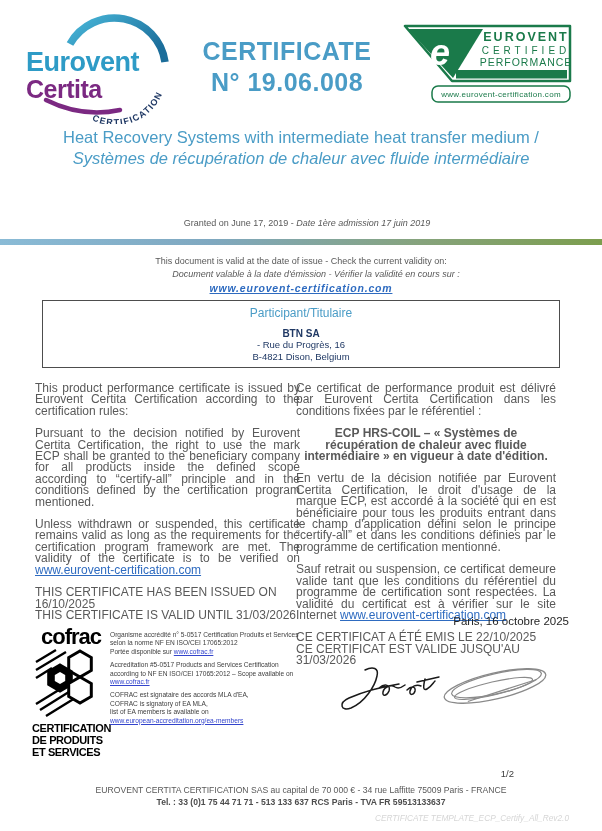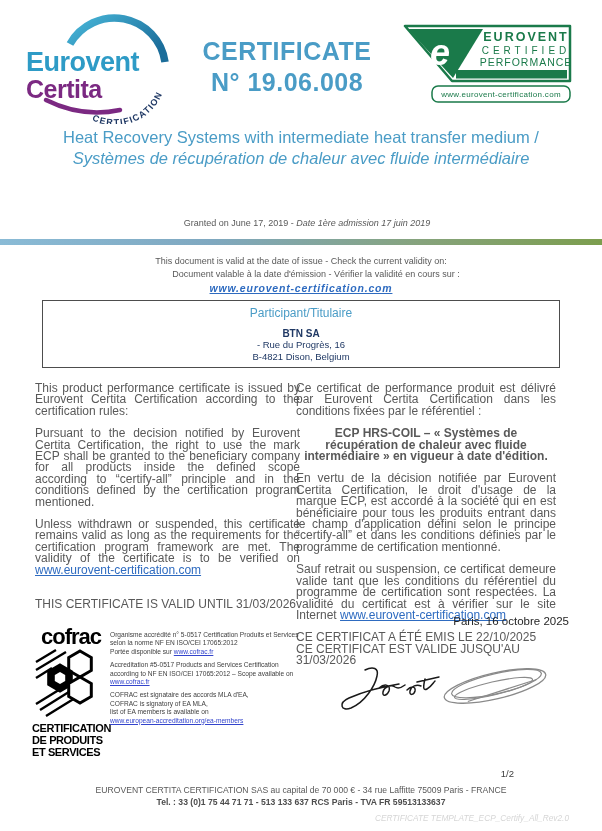--- a/index.html
+++ b/index.html
@@ -17,21 +17,21 @@
     color:#4a9cc6;font-size:16.5px;line-height:20.5px;}
   .doc-title .fr{font-style:italic;}
   .granted{position:absolute;top:218px;left:0;width:602px;text-align:center;
     font-size:9px;color:#595959;padding-left:6px;}
   .granted .fr{font-style:italic;}
   .grad-bar{position:absolute;top:239px;left:0;width:602px;height:6px;
     background:linear-gradient(90deg,#8abbd6 0%,#7fa8c0 35%,#86a37c 70%,#7c9e4e 100%);}
   
   .validity{position:absolute;top:255px;left:0;width:602px;text-align:center;
     font-size:9px;line-height:13px;color:#595959;}
-  .validity .fr{padding-left:30px;}
+  .validity .fr{font-style:italic;padding-left:30px;}
   .validity a{display:inline-block;margin-top:1px;font-size:10.5px;font-weight:bold;
     font-style:italic;letter-spacing:.8px;}
   a.link{color:#2e6bc0;text-decoration:underline;cursor:pointer;}
   
   .participant-box{position:absolute;top:300px;left:42px;width:516px;height:66px;
     border:1px solid #4d4d4d;text-align:center;}
   .participant-box .head{margin-top:5px;font-size:12px;color:#4a9cc6;}
   .participant-box .name{margin-top:8px;font-size:10px;font-weight:bold;color:#1f3864;}
   .participant-box .addr{font-size:9.5px;line-height:12px;color:#1f3864;}
   
@@ -121,21 +121,21 @@
     <div class="name">BTN SA</div>
     <div class="addr">- Rue du Progrès, 16</div>
     <div class="addr">B-4821 Dison, Belgium</div>
   </div>
 
   <div class="col col-left">
     <p>This product performance certificate is issued by Eurovent Certita Certification according to the certification rules:</p>
     <p>Pursuant to the decision notified by Eurovent Certita Certification, the right to use the mark ECP shall be granted to the beneficiary company for all products inside the defined scope according to “certify-all” principle and in the conditions defined by the certification program mentioned.</p>
     <p><span>Unless withdrawn or suspended, this certificate remains valid as long as the requirements for the certification program framework are met. The validity of the certificate is to be verified on </span><a class="link">www.eurovent-certification.com</a></p>
     <p class="dates">
-      <br>
+      <span>THIS CERTIFICATE HAS BEEN ISSUED ON 16/10/2025</span><br>
       <span>THIS CERTIFICATE IS VALID UNTIL 31/03/2026</span>
     </p>
   </div>
 
   <div class="col col-right">
     <p>Ce certificat de performance produit est délivré par Eurovent Certita Certification dans les conditions fixées par le référentiel :</p>
     <p class="center-bold">ECP HRS-COIL – « Systèmes de récupération de chaleur avec fluide intermédiaire » en vigueur à date d'édition.</p>
     <p>En vertu de la décision notifiée par Eurovent Certita Certification, le droit d'usage de la marque ECP, est accordé à la société qui en est bénéficiaire pour tous les produits entrant dans le champ d'application défini selon le principe “certify-all” et dans les conditions définies par le programme de certification mentionné.</p>
     <p><span>Sauf retrait ou suspension, ce certificat demeure valide tant que les conditions du référentiel du programme de certification sont respectées. La validité du certificat est à vérifier sur le site Internet </span><a class="link">www.eurovent-certification.com</a></p>
     <p class="dates">

